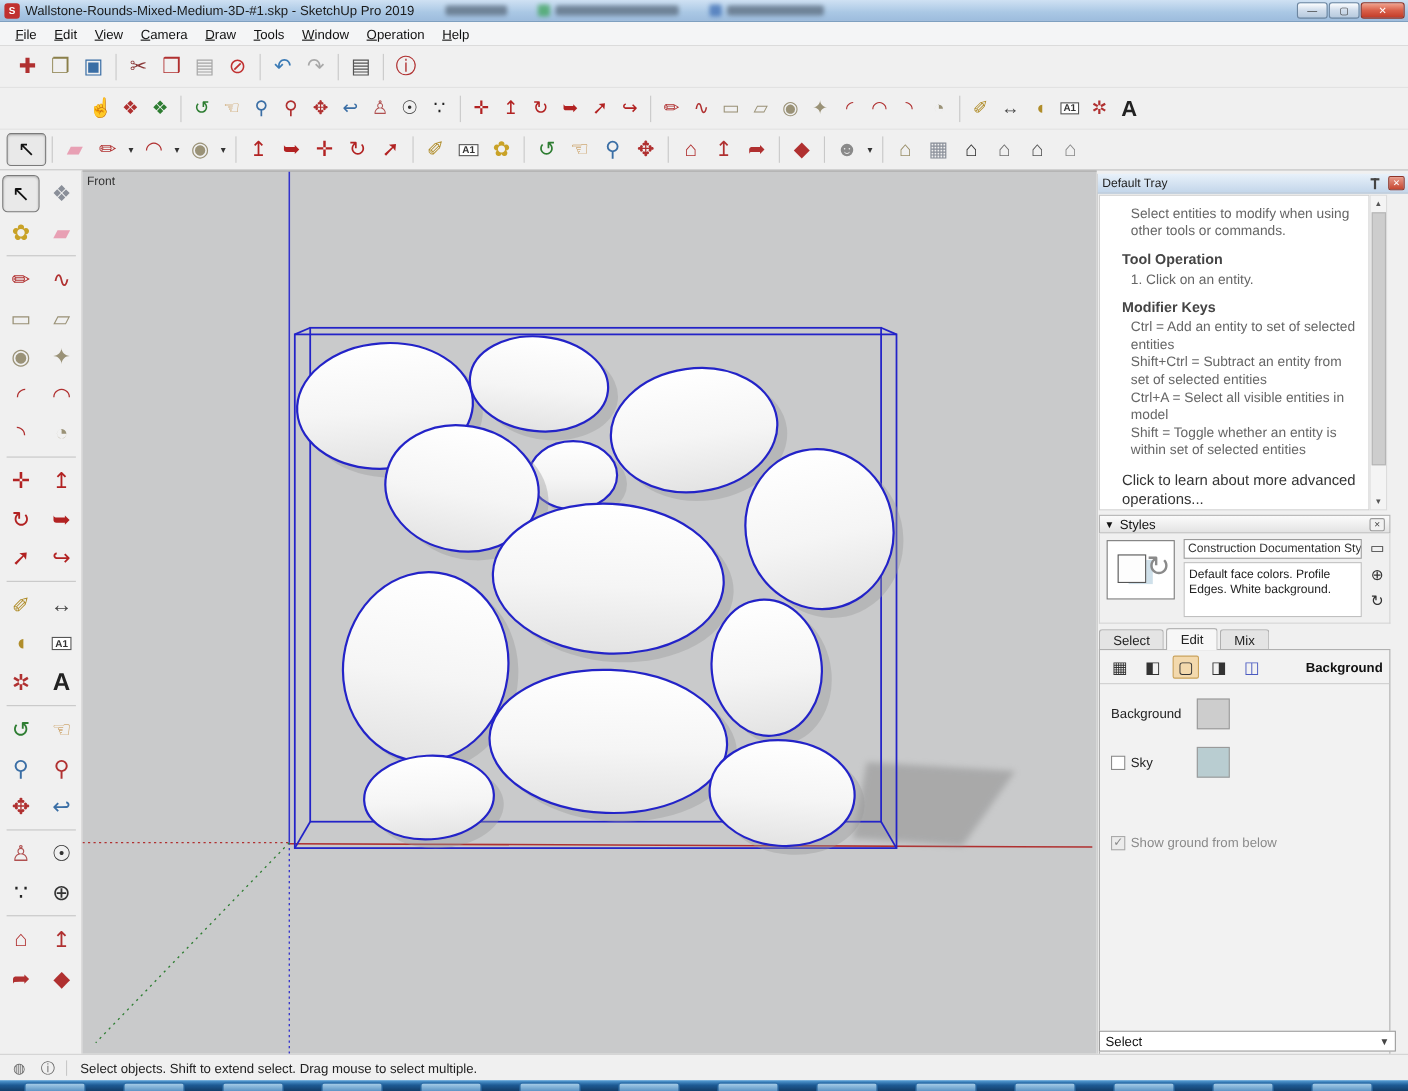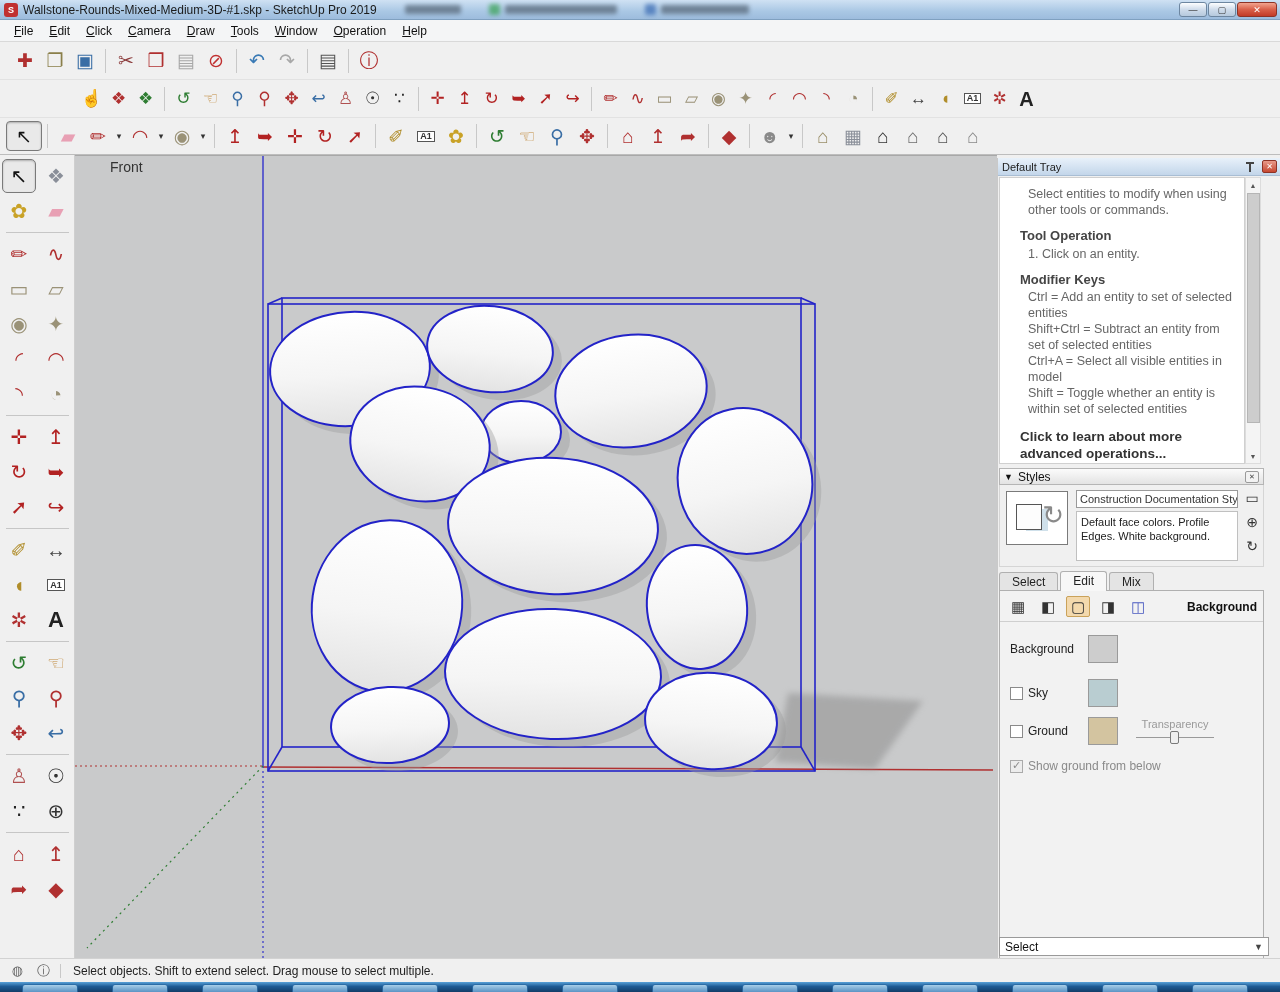--- a/index.html
+++ b/index.html
@@ -53,40 +53,40 @@
   .licon[data-cls~="pressed"] { background:#e9e9e9; border:1px solid #7a7a7a; border-radius:5px;
     box-shadow:inset 0 1px 2px rgba(0,0,0,.25); }
   .licon[data-cls~="boxed"] { font-size:9px; font-weight:bold; }
   .licon[data-cls~="boxed"] span { border:1px solid #555; padding:0 2px; background:#fff; }
   .licon[data-cls~="bold"] { font-weight:bold; font-size:22px; }
   .lhr { grid-column:1 / span 2; height:1px; background:#c6c6c6; margin:3px 4px; }
 
   
   .viewport { position:absolute; left:75px; top:155px; width:922px; height:803px; background:#c9cacb;
     border-top:1px solid #a8a8a8; }
-  .viewlabel { position:absolute; left:4px; top:3px; font-size:14px; color:#333;margin-left:31px; }
+  .viewlabel { position:absolute; left:4px; top:3px; font-size:11px; color:#333; }
 
   
   .tray { position:absolute; left:997px; top:158px; width:283px; height:800px; background:#f0f0f0;
     border-left:1px solid #c9c9c9; font-size:12px; color:#333; }
   .trayhdr { position:absolute; left:0; top:0; width:283px; height:18px;
     background:linear-gradient(#e8f1fa,#c3d6ea); border-bottom:1px solid #a9bed4;
     display:flex; align-items:center; padding:0 4px; font-size:11px; color:#222; }
   .trayhdr .sp { flex:1; }
   .pinicon { width:12px; height:12px; margin-right:6px; position:relative; }
   .pinicon::before { content:""; position:absolute; left:2px; top:1px; width:8px; height:2px; background:#444; }
   .pinicon::after { content:""; position:absolute; left:5px; top:1px; width:2px; height:10px; background:#444; }
   .trayclose { width:15px; height:13px; background:linear-gradient(#e89a8a,#c64731); border:1px solid #8e3326;
     border-radius:2px; color:#fff; font-size:8px; display:flex; align-items:center; justify-content:center; }
 
   .instructor { position:absolute; left:1px; top:19px; width:246px; height:287px; background:#fff;
     border:1px solid #d0d0d0; padding:8px 6px 0 28px; color:#666; font-size:12.5px; line-height:1.28;
     overflow:hidden; }
   .instructor h4 { color:#444; font-size:13px; margin:10px 0 1px -8px; }
-  .instructor .learn { color:#333; font-weight:bold; font-size:13.5px; margin:12px 0 12px -8px; line-height:1.25; }
+  .instructor .learn { color:#333; font-weight:normal; font-size:13.5px; margin:12px 0 12px -8px; line-height:1.25; }
   .iscroll { position:absolute; left:247px; top:19px; width:16px; height:287px; background:#f4f4f4;
     border:1px solid #dcdcdc; }
   .iscroll .arr { position:absolute; left:0; width:14px; height:14px; font-size:7px; color:#555;
     display:flex; align-items:center; justify-content:center; }
   .iscroll .thumb { position:absolute; left:1px; top:15px; width:13px; height:230px; background:#cdcdcd; border:1px solid #b5b5b5; }
 
   .stylespanel { position:absolute; left:1px; top:310px; width:265px; }
   .styleshdr { height:17px; background:linear-gradient(#fbfbfb,#e3e3e3); border:1px solid #b5b5b5;
     display:flex; align-items:center; padding:0 4px; font-size:12px; color:#111; }
   .styleshdr .sp { flex:1; }
@@ -173,21 +173,21 @@
       <div class="winbtn">—</div>
       <div class="winbtn">▢</div>
       <div class="winbtn close">✕</div>
     </div>
   </div>
 
   <div class="menubar">
 
   <span class="menuitem">File</span>
       <span class="menuitem">Edit</span>
-      <span class="menuitem">Click</span>
+      <span class="menuitem">View</span>
       <span class="menuitem">Camera</span>
       <span class="menuitem">Draw</span>
       <span class="menuitem">Tools</span>
       <span class="menuitem">Window</span>
       <span class="menuitem">Operation</span>
       <span class="menuitem">Help</span>
     </div>
 
   <div class="tbrow tb1">
       <div class="ticon" style="color: rgb(176, 48, 48);">✚</div>
@@ -472,32 +472,20 @@
 
         <div class="bgrow" style="top:44px">
           <span style="width:78px">Background</span>
           <div class="swatch" id="sw-bg" style="background: rgb(205, 205, 205);"></div>
         </div>
         <div class="bgrow" style="top:88px">
           <span class="cb"></span>
           <span style="width:60px">Sky</span>
           <div class="swatch" id="sw-sky" style="background: rgb(185, 205, 209);"></div>
         </div>
-        <div class="bgrow" style="top:126px">
-          <span class="cb"></span>
-          <span style="width:60px">Ground</span>
-          <div class="swatch" id="sw-ground" style="background: rgb(211, 196, 160);"></div>
-          <div style="margin-left:18px; text-align:center;">
-            <div class="translabel">Transparency</div>
-            <div class="slider">
-              <div class="track"></div>
-                <div class="thumbv"></div>
-            </div>
-          </div>
-        </div>
         <div class="bgrow showground" style="top:168px">
           <span class="cb checked dis"></span>
           <span>Show ground from below</span>
         </div>
       </div>
     </div>
 
     <div class="traycombo">
       <span>Select</span>
       <span class="sp"></span>

